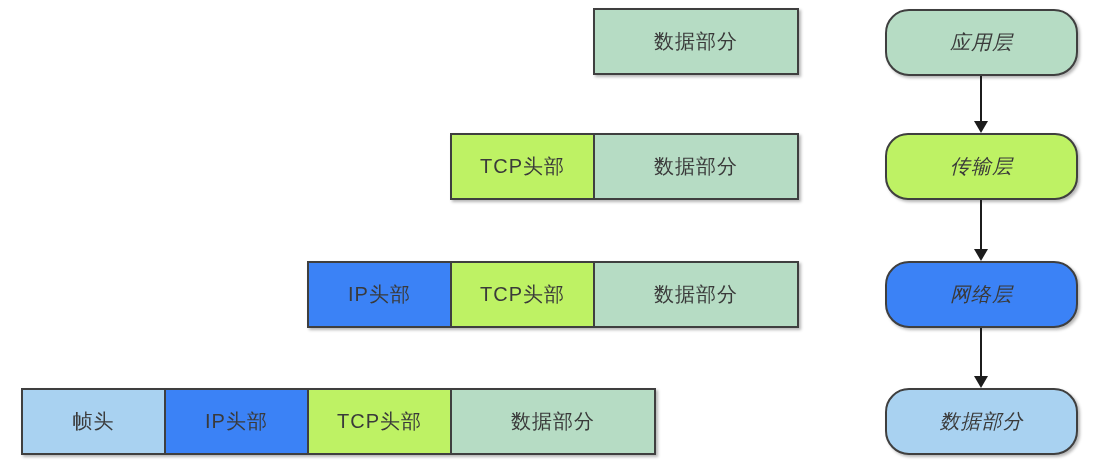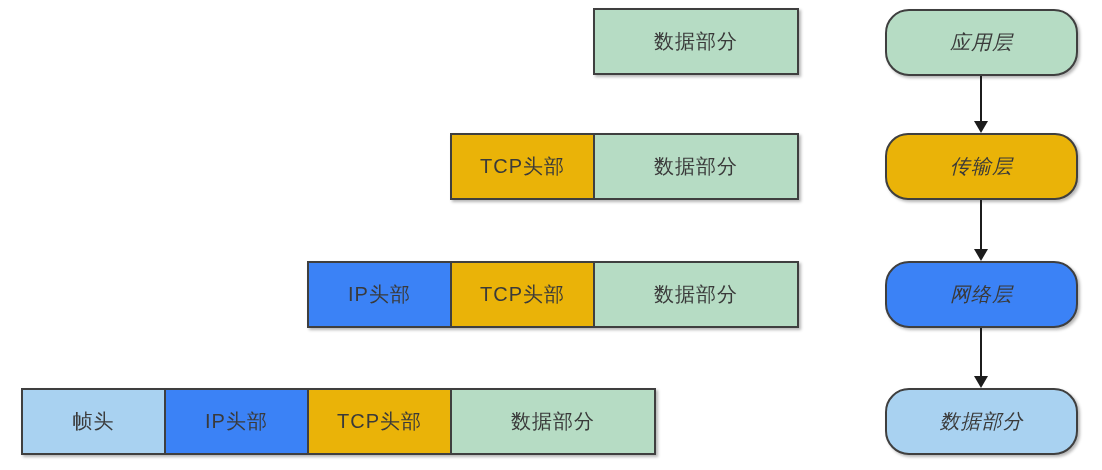--- a/index.html
+++ b/index.html
@@ -29,21 +29,21 @@
     align-items: center;
     justify-content: center;
     font-size: 20px;
     color: #3a3a3a;
     letter-spacing: 1px;
   }
   .seg + .seg { margin-left: -2px; }
   .w-h { width: 145px; }
   .w-d { width: 206px; }
   .c-data  { background: #b6dcc4; }
-  .c-tcp   { background: #eab308; }
+  .c-tcp   { background: #bef264; }
   .c-ip    { background: #3b82f6; }
   .c-frame { background: #a9d2f1; }
   
   .layer {
     position: absolute;
     left: 885px;
     width: 193px;
     height: 67px;
     box-sizing: border-box;
     border: 2px solid #3f3f3f;

